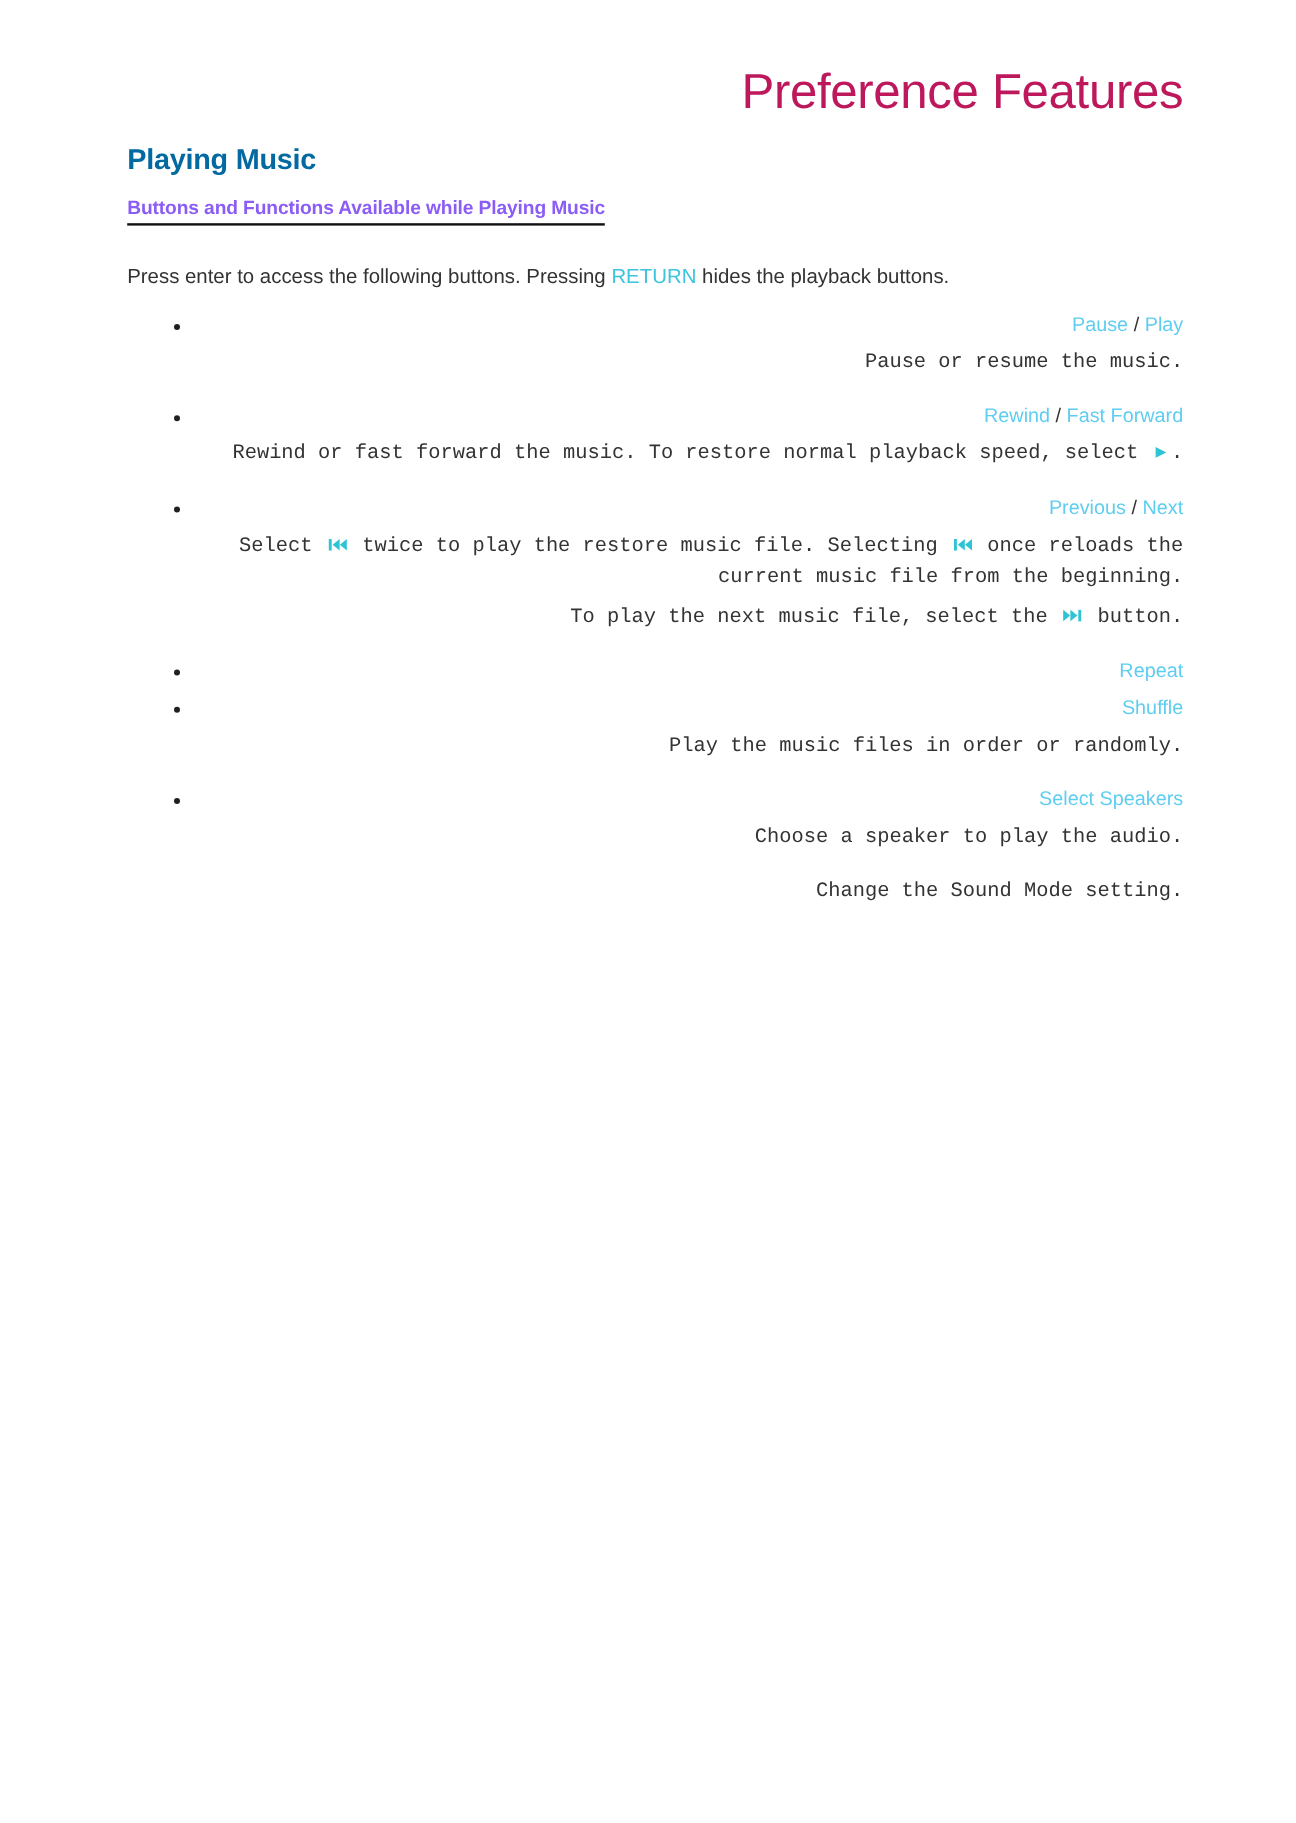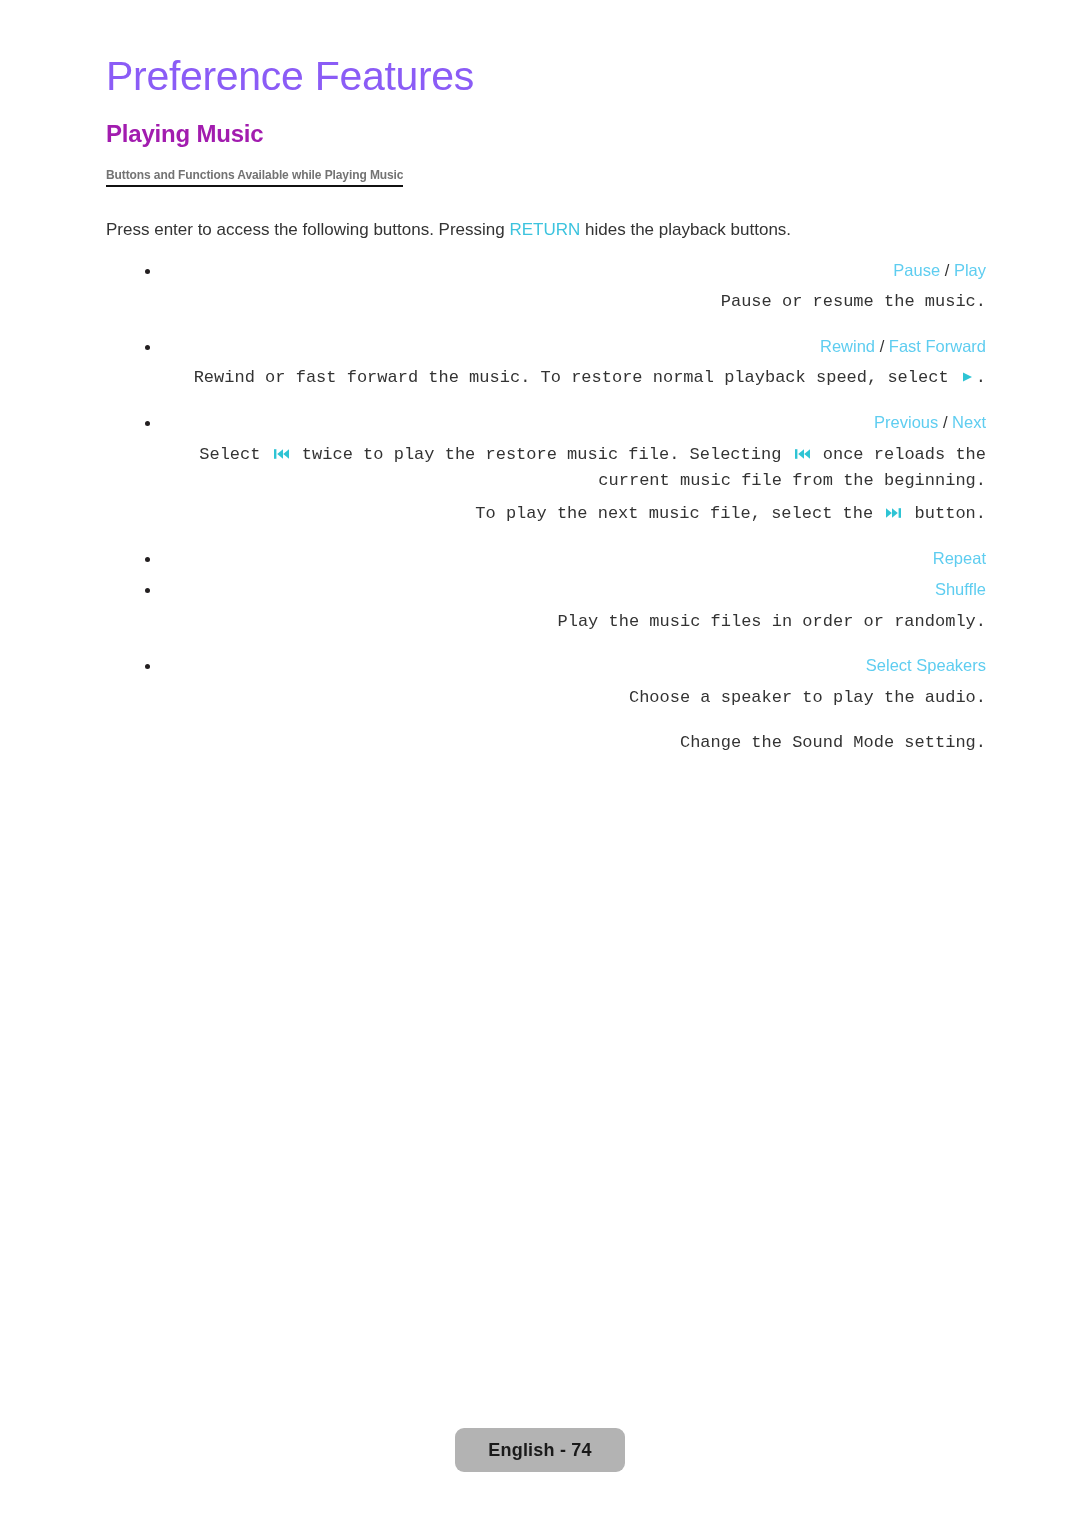--- a/index.html
+++ b/index.html
@@ -29,47 +29,48 @@
     left: 106px;
     top: 54px;
     width: 880px;
   }
 
   
   .chapter-title {
     font-size: 41px;
     font-weight: 200;
     letter-spacing: -0.3px;
-    color: #8b5cf6;
+    color: #be185d;
     line-height: 1.08;
     margin: 0 0 22px 0;
     white-space: nowrap;
+    text-align: right;
   }
 
   
   .section-heading {
     font-size: 24px;
     font-weight: bold;
-    color: #a21caf;
+    color: #0369a1;
     margin: 0 0 17px 0;
     letter-spacing: -0.2px;
   }
 
   .intro-line {
     font-size: 16.5px;
     line-height: 1.5;
     color: #333333;
     margin: 0 0 26px 0;
   }
 
   
   .sub-heading {
-    font-size: 12px;
+    font-size: 16px;
     font-weight: bold;
-    color: #737373;
+    color: #8b5cf6;
     margin: 0 0 14px 0;
     display: inline-block;
     border-bottom: 2px solid #111111;
     padding-bottom: 3px;
     letter-spacing: -0.1px;
   }
   .sub-heading-wrap { margin-bottom: 16px; }
 
   .lead {
     font-size: 17px;
@@ -213,14 +214,13 @@
         <p class="btn-desc">Choose a speaker to play the audio.</p>
       </li>
 
       <li class="btn-item">
         <p class="btn-desc">Change the Sound Mode setting.</p>
       </li>
 
     </ul>
   </div>
 
-  <div class="page-badge">English - 74</div>
 </div>
 
 </body></html>

